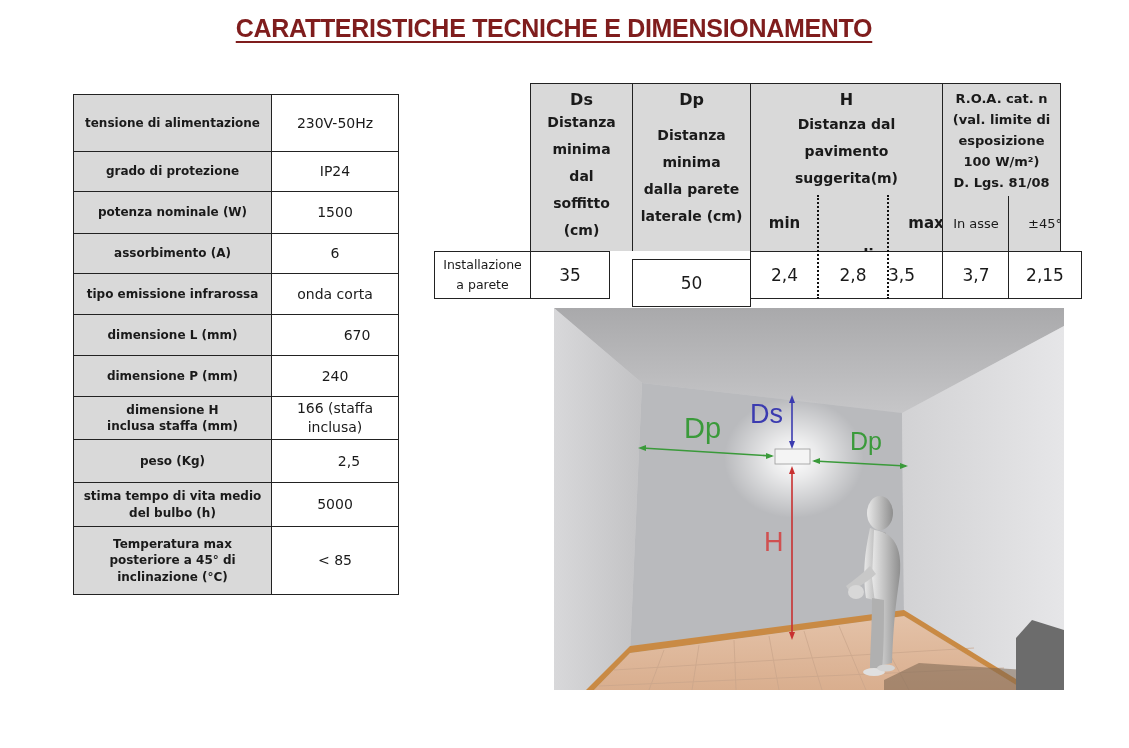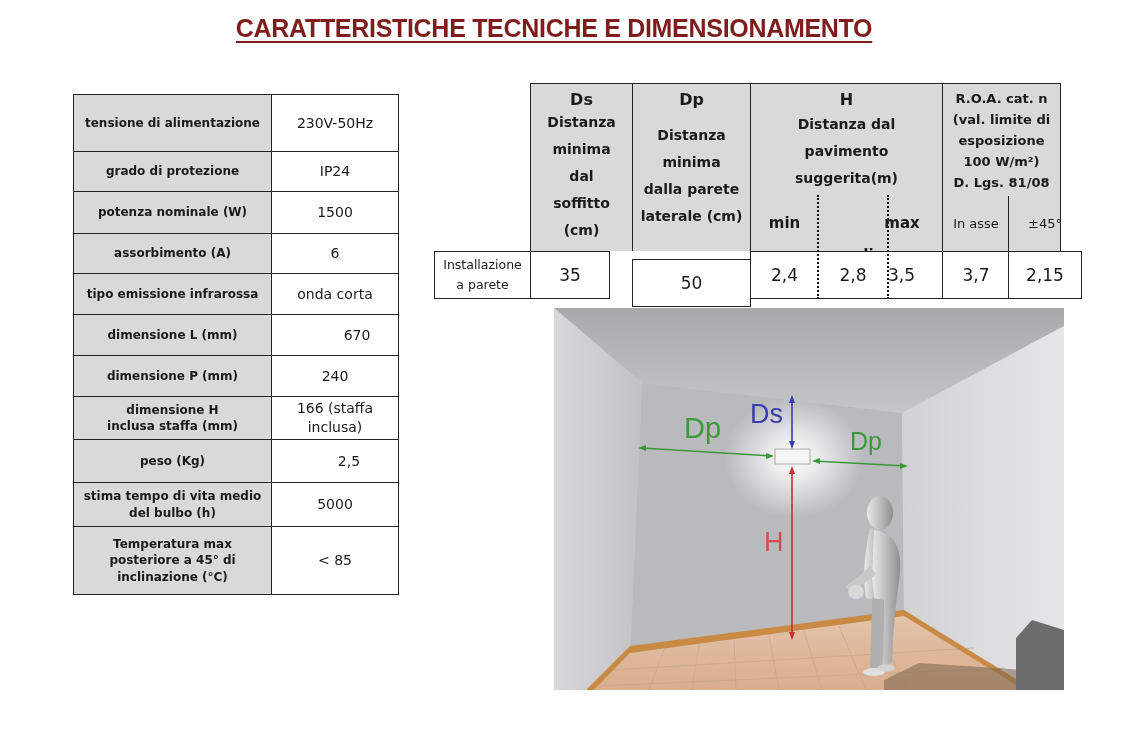--- a/index.html
+++ b/index.html
@@ -116,21 +116,21 @@
 laterale (cm)</div>
   </div>
 
   <div class="ith" style="left:316px; width:193px;">
     <div class="sym">H</div>
     <div class="desc ml" style="margin-top: 2px; white-space: pre-line;">Distanza dal
 pavimento
 suggerita(m)</div>
     <div class="sub" style="left:0; width:67px; top:130px;">min</div>
     <div class="sub" style="left:72px; width:70px; top:130px;margin-top:32px;">medio</div>
-    <div class="sub" style="left:124px; width:54px; top:130px;">max</div>
+    <div class="sub" style="left:148px; width:54px; top:130px;">max</div>
   </div>
 
   <div class="ith" style="left:508px; width:119px;">
     <div class="desc ml" style="font-size: 13px; line-height: 21px; margin-top: 4px; white-space: pre-line;">R.O.A. cat. n
 (val. limite di
 esposizione
 100 W/m²)
 D. Lgs. 81/08</div>
     <div class="sub light" style="left:0; width:66px; top:132px;">In asse</div>
     <div class="sub light" style="left:66px; width:72px; top:132px;">±45°</div>

